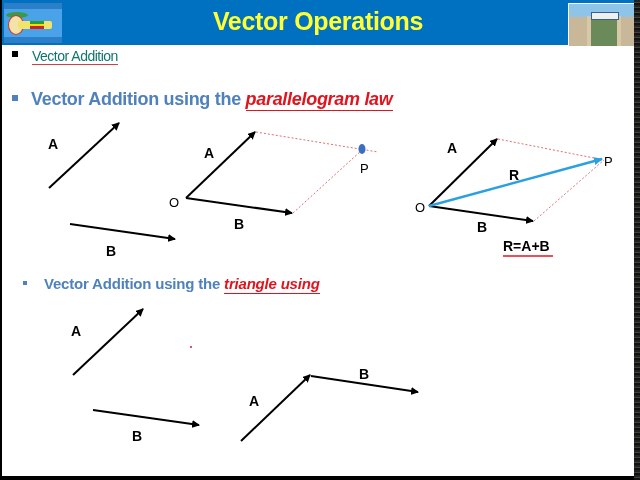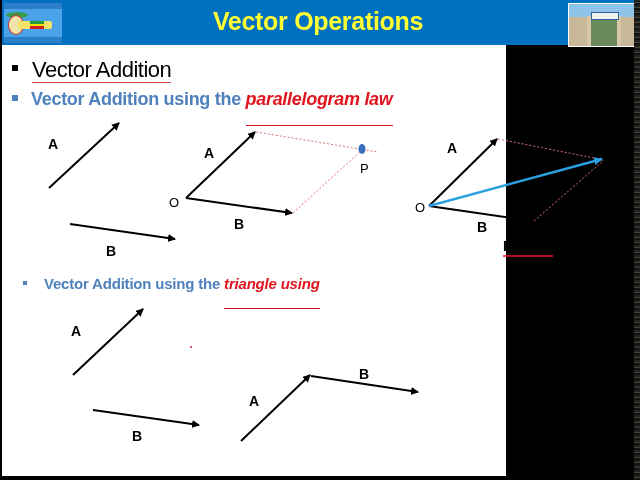--- a/index.html
+++ b/index.html
@@ -1,35 +1,35 @@
 <!DOCTYPE html>
 <html><head>
 <meta charset="utf-8">
 <style>
   html, body { margin:0; padding:0; background:#000; }
   body { width:640px; height:480px; position:relative; overflow:hidden; font-family:"Liberation Sans", sans-serif; }
-  .slide { position:absolute; left:2px; top:0; width:504px; height:476px; background:#fff; }
+  .slide { position:absolute; left:2px; top:0; width:632px; height:476px; background:#fff; }
   .header { position:absolute; left:0; top:0; width:632px; height:45px; background:#0070c0; }
   .logo-left { position:absolute; left:2px; top:3px; width:58px; height:40px; background:#4aa3e8; }
   .logo-left .band { position:absolute; left:0; width:58px; height:6px; background:#2a7fc8; }
   .logo-left .key { position:absolute; left:14px; top:18px; width:34px; height:8px; background:#f2e36a; border-radius:2px; }
   .logo-left .seal { position:absolute; left:4px; top:12px; width:14px; height:18px; border-radius:50%; background:#f4e3a8; border:1px solid #c33; }
   .logo-left .wing { position:absolute; left:2px; top:9px; width:22px; height:6px; border-radius:50%; background:#3a9a4a; }
   .logo-left .flag { position:absolute; left:26px; top:18px; width:14px; height:8px; background:linear-gradient(#2a9a3a 0 33%, #f4e000 33% 66%, #d02020 66%); }
   .title { position:absolute; left:0; top:0; width:632px; height:45px; line-height:42px; text-align:center; color:#ffff33; font-weight:bold; font-size:25px; letter-spacing:-0.3px; }
   .logo-right { position:absolute; left:566px; top:3px; width:68px; height:42px; background:linear-gradient(#8ec4e8 0 30%, #c9b79a 30% 100%); border:1px solid #fff; }
   .logo-right .arch { position:absolute; left:18px; top:12px; width:34px; height:30px; background:#6a8a5a; border:4px solid #d8c8a8; border-bottom:none; box-sizing:border-box; }
   .logo-right .sign { position:absolute; left:22px; top:8px; width:26px; height:6px; background:#f0f0f0; border:1px solid #3060a0; }
-  .bullet-main { position:absolute; left:10px; top:57px; font-size:22px; color:#000000; letter-spacing:-0.5px; }
+  .bullet-main { position:absolute; left:10px; top:48px; font-size:14px; color:#0f766e; letter-spacing:-0.5px; }
   .bullet-main .sq { display:inline-block; width:6px; height:6px; background:#000; margin-right:14px; vertical-align:middle; position:relative; top:-3px; }
   .underline-red { border-bottom:1.5px solid #d04040; }
   .sub1 { position:absolute; left:10px; top:89px; font-size:18px; font-weight:bold; color:#4f81bd; letter-spacing:-0.3px; }
   .sub1 .sq { display:inline-block; width:6px; height:6px; background:#4f81bd; margin-right:13px; vertical-align:middle; position:relative; top:-2px; }
   .emph { color:#e0141e; font-style:italic; }
-  .emph-ul { border-bottom:1.5px solid #e0141e; padding-bottom:16px; }
+  .emph-ul { border-bottom:1.5px solid #e0141e; padding-bottom:1px; }
   .sub2 { position:absolute; left:21px; top:275px; font-size:15px; font-weight:bold; color:#4f81bd; letter-spacing:-0.2px; }
   .sub2 .sq { display:inline-block; width:4px; height:4px; background:#4f81bd; margin-right:17px; vertical-align:middle; position:relative; top:-2px; }
   svg.diag { position:absolute; left:0; top:0; }
   .lbl { font-family:"Liberation Sans", sans-serif; font-weight:bold; font-size:14px; fill:#000; }
   .lbl-n { font-family:"Liberation Sans", sans-serif; font-size:13px; fill:#000; }
   .right-edge { position:absolute; left:634px; top:0; width:6px; height:480px; background:repeating-linear-gradient(#222 0 2px, #443 2px 3px, #111 3px 5px); }
 </style>
 </head>
 <body>
 

